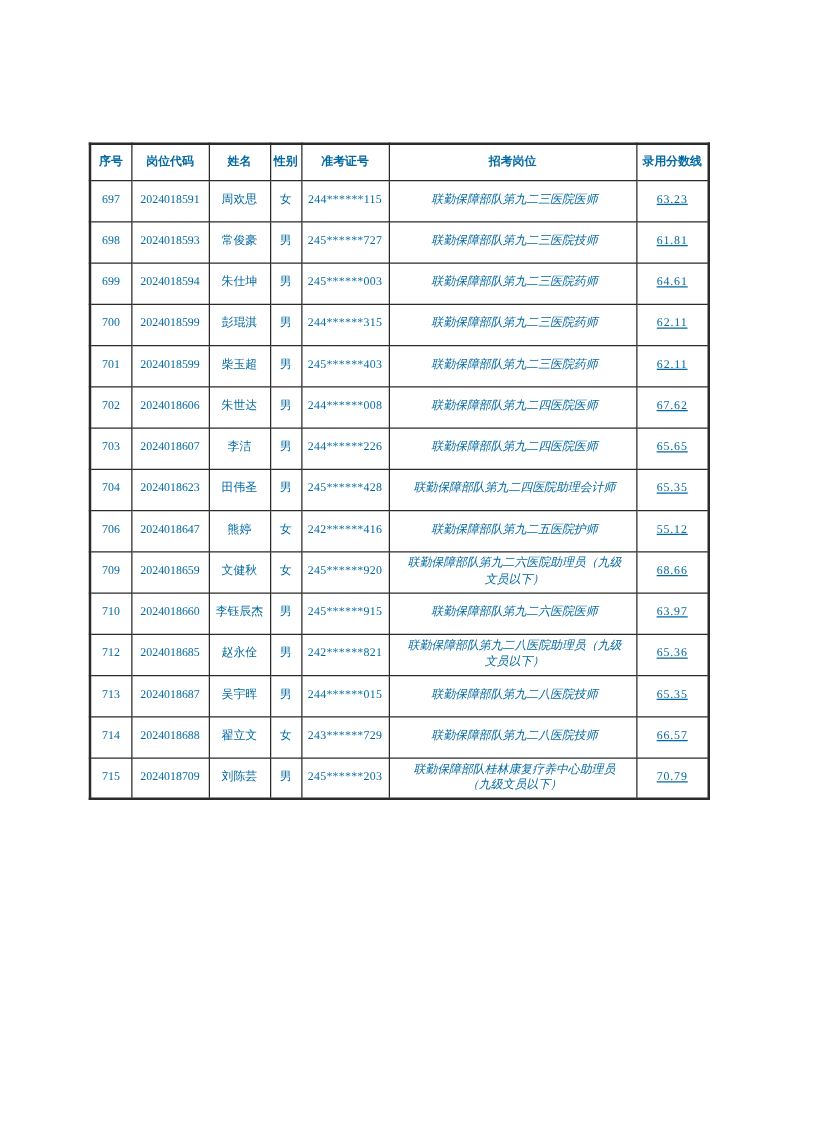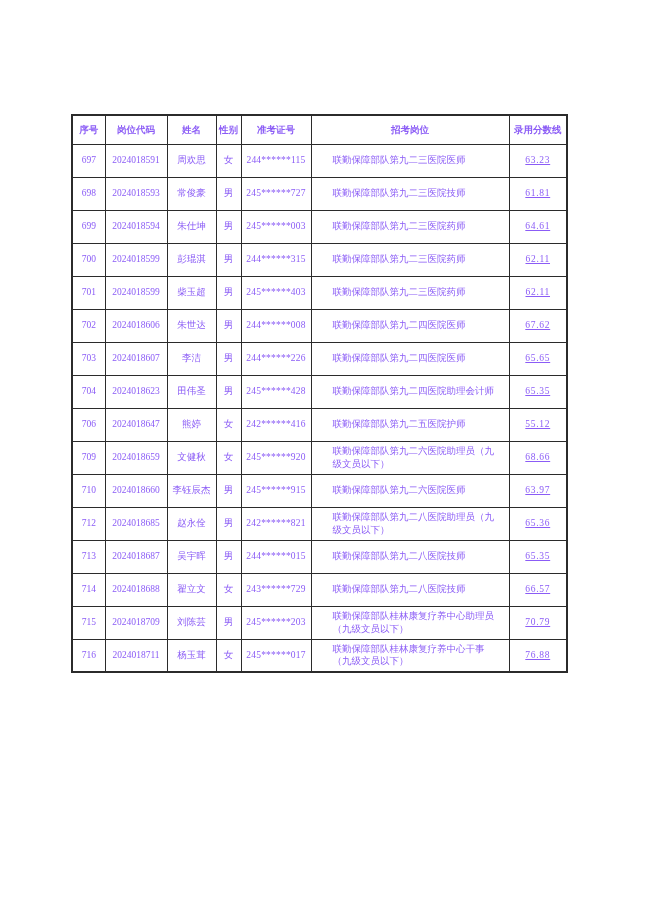--- a/index.html
+++ b/index.html
@@ -16,42 +16,43 @@
     font-family: "Liberation Serif", "DejaVu Serif", serif;
   }
   table.score-table {
     position: absolute;
     left: 71px;
     top: 114px;
     width: 495px;
     border-collapse: collapse;
     table-layout: fixed;
     border: 2px solid #2b2b2b;
-    color: #8b5cf6;
+    color: #0369a1;
   }
   .score-table th,
   .score-table td {
     border: 1px solid #2b2b2b;
     font-size: 9.5px;
     line-height: 1.28;
     text-align: center;
     vertical-align: middle;
     padding: 0 2px;
     overflow: hidden;
     word-break: break-all;
   }
   .score-table thead tr { height: 29px; }
   .score-table tbody tr { height: 33px; }
   .score-table th {
     font-weight: bold;
     padding: 0 1px;
   }
   .score-table td.col-position {
-    text-align: left;
-    padding: 2px 7px 2px 21px;
+    text-align: center;
+    padding: 2px 7px 2px 10px;
+    font-style: italic;
   }
   .score-table td.col-score {
     letter-spacing: 0.7px;
     text-decoration: underline;
   }
   .score-table td.col-ticket {
     letter-spacing: 0.2px;
   }
 </style>
 </head>
@@ -208,24 +209,15 @@
         </tr>
         <tr>
           <td class="col-seq">715</td>
           <td class="col-code">2024018709</td>
           <td class="col-name">刘陈芸</td>
           <td class="col-gender">男</td>
           <td class="col-ticket">245******203</td>
           <td class="col-position">联勤保障部队桂林康复疗养中心助理员（九级文员以下）</td>
           <td class="col-score">70.79</td>
         </tr>
-        <tr>
-          <td class="col-seq">716</td>
-          <td class="col-code">2024018711</td>
-          <td class="col-name">杨玉茸</td>
-          <td class="col-gender">女</td>
-          <td class="col-ticket">245******017</td>
-          <td class="col-position">联勤保障部队桂林康复疗养中心干事（九级文员以下）</td>
-          <td class="col-score">76.88</td>
-        </tr>
       </tbody>
   </table>
 </div>
 
 </body></html>

